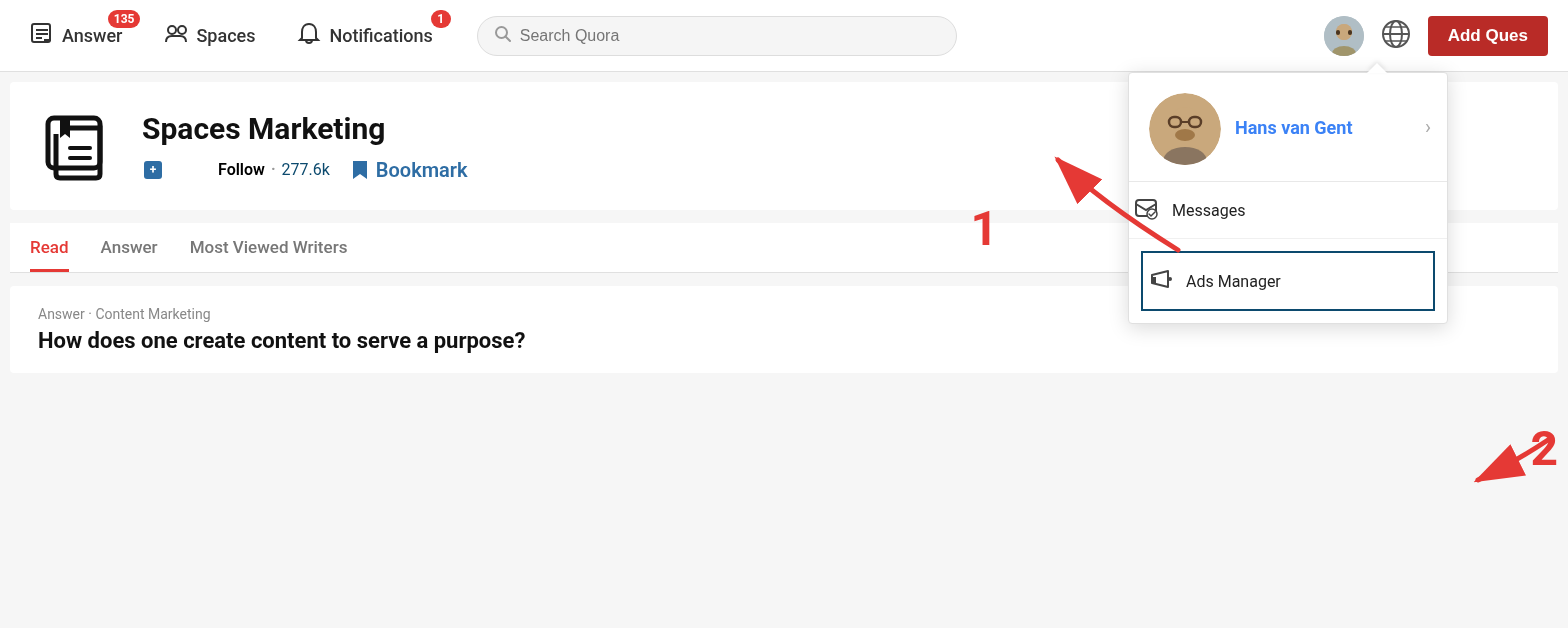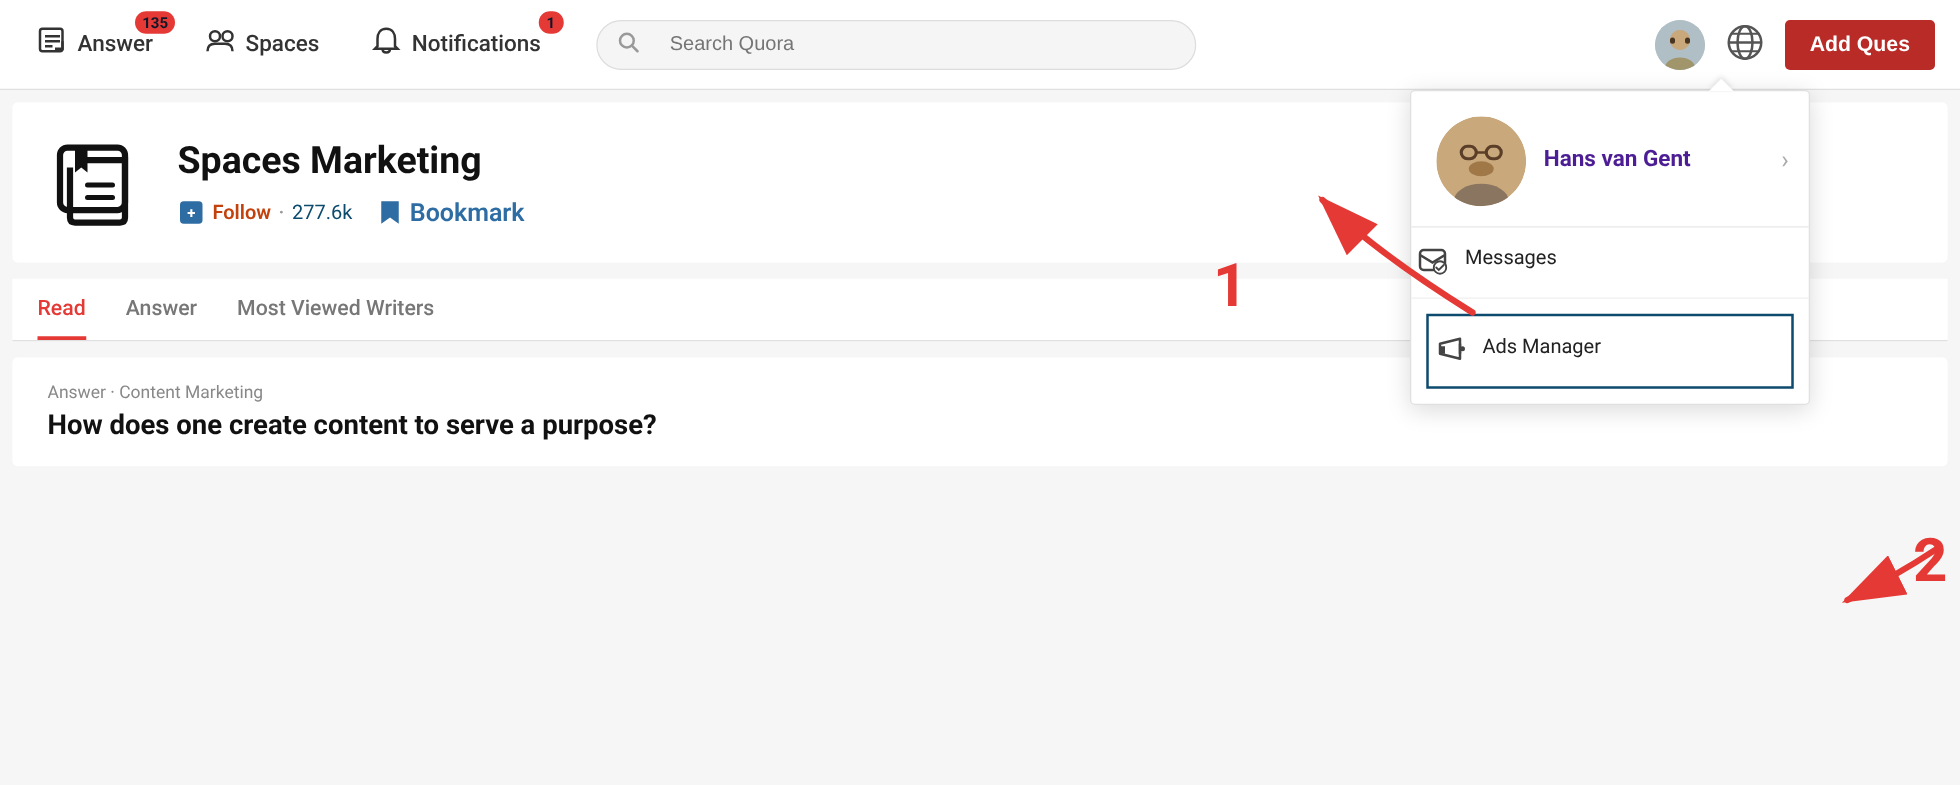--- a/index.html
+++ b/index.html
@@ -27,39 +27,39 @@
       font-weight: 500;
       position: relative;
       padding: 4px 8px;
     }
     .nav-item svg { width: 28px; height: 28px; }
     .badge {
       position: absolute;
       top: -6px;
       right: -10px;
       background: #e53935;
-      color: #0f172a;
+      color: #ffffff;
       border-radius: 10px;
       font-size: 12px;
       font-weight: 700;
       padding: 2px 6px;
       min-width: 20px;
       text-align: center;
     }
 
     .search-box {
       flex: 1;
       max-width: 480px;
       display: flex;
       align-items: center;
       background: #f5f5f5;
       border: 1px solid #ddd;
       border-radius: 24px;
       padding: 8px 16px;
-      gap: 24px;
+      gap: 8px;
       margin-left: 12px;
     }
     .search-box input {
       border: none;
       background: transparent;
       outline: none;
       font-size: 16px;
       color: #555;
       width: 100%;
     }
@@ -223,40 +223,40 @@
     .avatar-large {
       width: 72px;
       height: 72px;
       border-radius: 50%;
       overflow: hidden;
       flex-shrink: 0;
     }
     .profile-name {
       font-size: 18px;
       font-weight: 700;
-      color: #4c1d95;
+      color: #3b82f6;
       margin-bottom: 4px;
     }
     .profile-subtitle {
       font-size: 14px;
       color: #555;
       line-height: 1.4;
     }
     .profile-arrow {
       position: absolute;
       right: 16px;
       top: 50%;
       transform: translateY(-50%);
       color: #aaa;
       font-size: 20px;
     }
 
     .menu-item {
       display: flex;
-      align-items: flex-start;
+      align-items: center;
       gap: 14px;
       padding: 14px 5px;
       font-size: 16px;
       color: #222;
       cursor: pointer;
       border-bottom: 1px solid #f0f0f0;
     }
     .menu-item svg { width: 24px; height: 24px; color: #444; }
 
     
@@ -398,21 +398,21 @@
         </svg>
       </div>
       <div class="topic-info">
         <div class="topic-title">Spaces Marketing</div>
         <div class="topic-actions">
           <div class="follow-btn">
             <svg width="22" height="22" viewBox="0 0 22 22" fill="none">
               <rect x="2" y="2" width="18" height="18" rx="3" fill="#2e6da4"></rect>
               <text x="11" y="15" text-anchor="middle" fill="white" font-size="12" font-weight="bold">+</text>
             </svg>
-            <span style="color:#c2410c;">Follow</span>
+            <span style="color:#000000;margin-left:48px;">Follow</span>
             <span class="dot-sep">·</span>
             <span style="color:#0c4a6e; font-weight:400;">277.6k</span>
           </div>
           <div class="bookmark-btn">
             <svg width="20" height="22" viewBox="0 0 20 22" fill="#2e6da4">
               <path d="M3 2 L17 2 L17 20 L10 15 L3 20 Z" fill="#2e6da4"></path>
             </svg>
             <span style="color:#2e6da4;">Bookmark</span>
           </div>
         </div>

